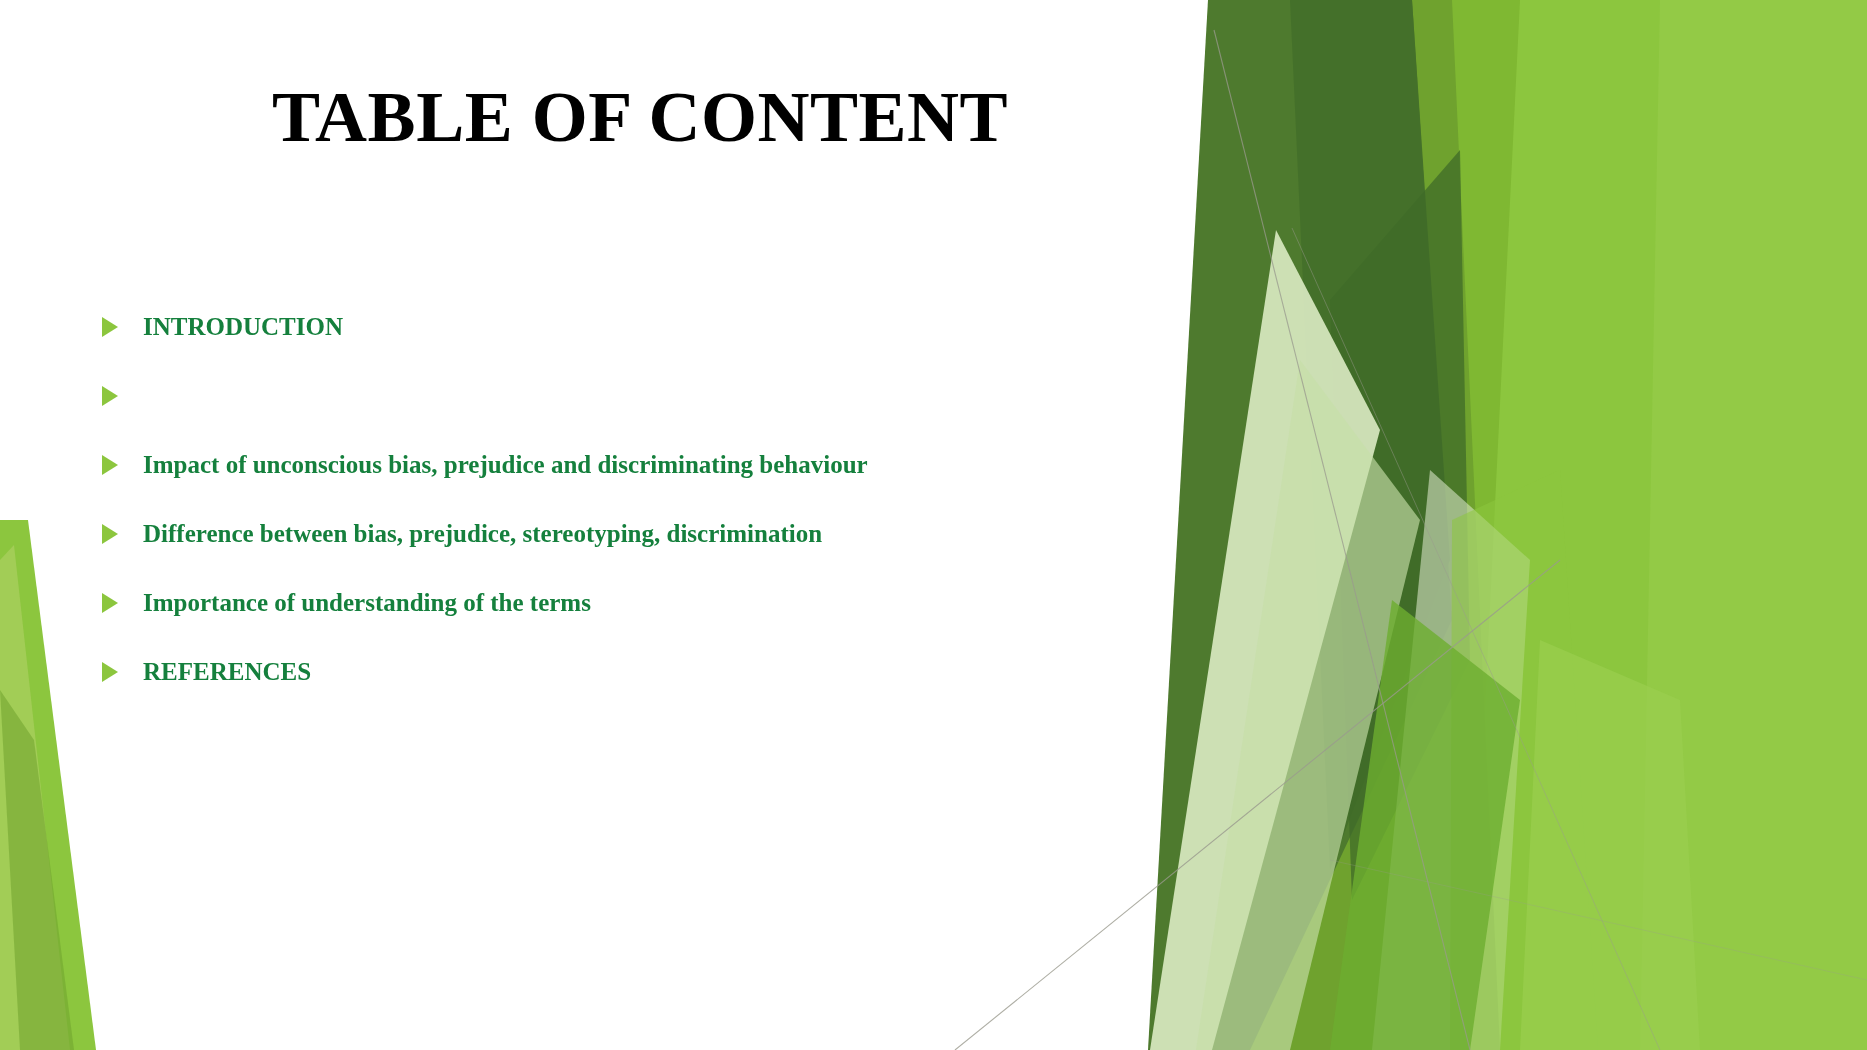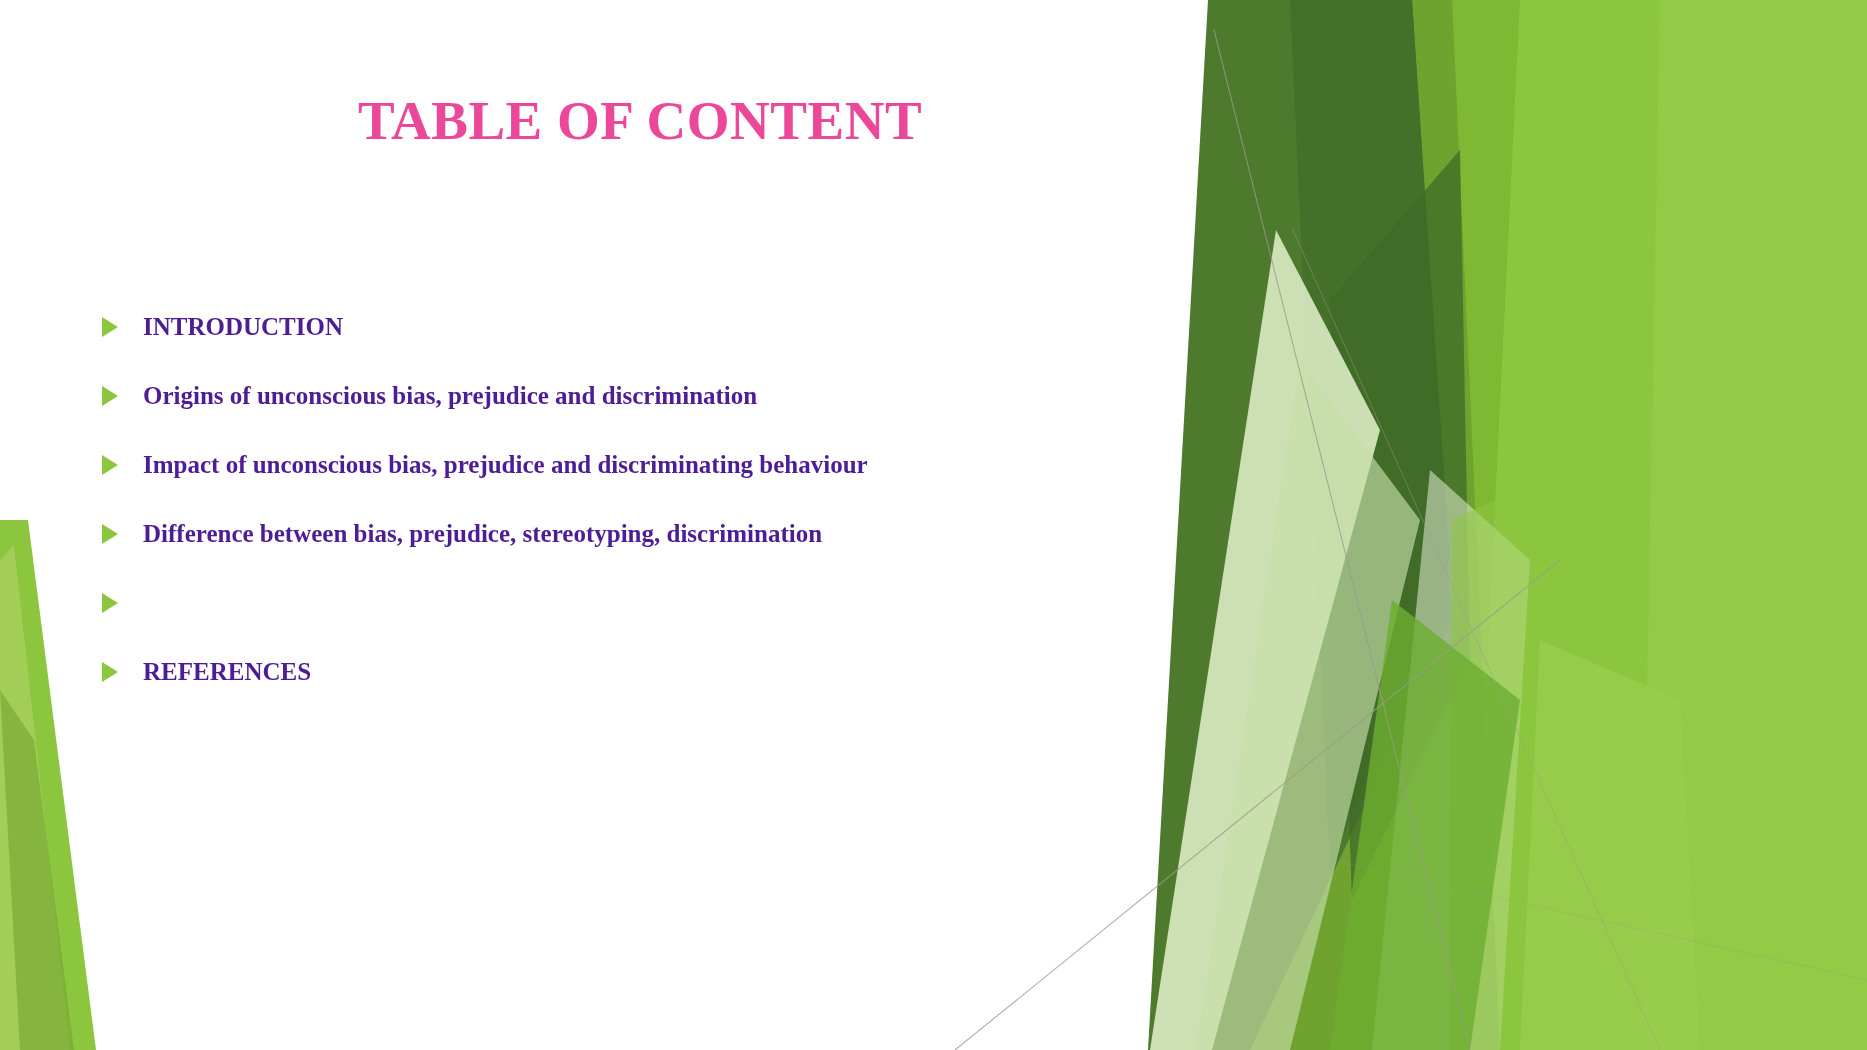--- a/index.html
+++ b/index.html
@@ -31,27 +31,27 @@
 
   
   .title-block {
     position: absolute;
     left: 0;
     top: 80px;
     width: 1280px;
     text-align: center;
   }
   .slide-title {
-    margin: 12px;
+    margin: 0;
     font-family: "Liberation Serif", "DejaVu Serif", serif;
     font-weight: bold;
-    font-size: 55px;
+    font-size: 72px;
     line-height: 1.05;
     letter-spacing: 0.5px;
-    color: #ec4899;
+    color: #000000;
     white-space: nowrap;
   }
 
   
   .content-list {
     position: absolute;
     left: 96px;
     top: 292px;
     width: 1060px;
     margin: 0;
@@ -74,21 +74,21 @@
     height: 0;
     border-top: 10px solid transparent;
     border-bottom: 10px solid transparent;
     border-left: 16px solid #8CC63E;
   }
   .item-label {
     font-family: "Liberation Serif", "DejaVu Serif", serif;
     font-weight: bold;
     font-size: 25px;
     line-height: 1.2;
-    color: #4c1d95;
+    color: #15803d;
     white-space: nowrap;
   }
 </style>
 </head>
 <body>
 
 <div class="slide">
 
   <svg class="deco-layer" viewBox="0 0 1867 1050" preserveAspectRatio="none">
 
@@ -129,32 +129,32 @@
     <h1 class="slide-title">TABLE OF CONTENT</h1>
   </div>
 
   <ul class="content-list">
     <li class="content-item">
       <span class="bullet-marker"></span>
       <span class="item-label">INTRODUCTION</span>
     </li>
     <li class="content-item">
       <span class="bullet-marker"></span>
-      <span class="item-label">Origins of unconscious bias, prejudice and discrimination</span>
     </li>
     <li class="content-item">
       <span class="bullet-marker"></span>
       <span class="item-label">Impact of unconscious bias, prejudice and discriminating behaviour</span>
     </li>
     <li class="content-item">
       <span class="bullet-marker"></span>
       <span class="item-label">Difference between bias, prejudice, stereotyping, discrimination</span>
     </li>
     <li class="content-item">
       <span class="bullet-marker"></span>
+      <span class="item-label">Importance of understanding of the terms</span>
     </li>
     <li class="content-item">
       <span class="bullet-marker"></span>
       <span class="item-label">REFERENCES</span>
     </li>
   </ul>
 
 </div>
 
 </body></html>

